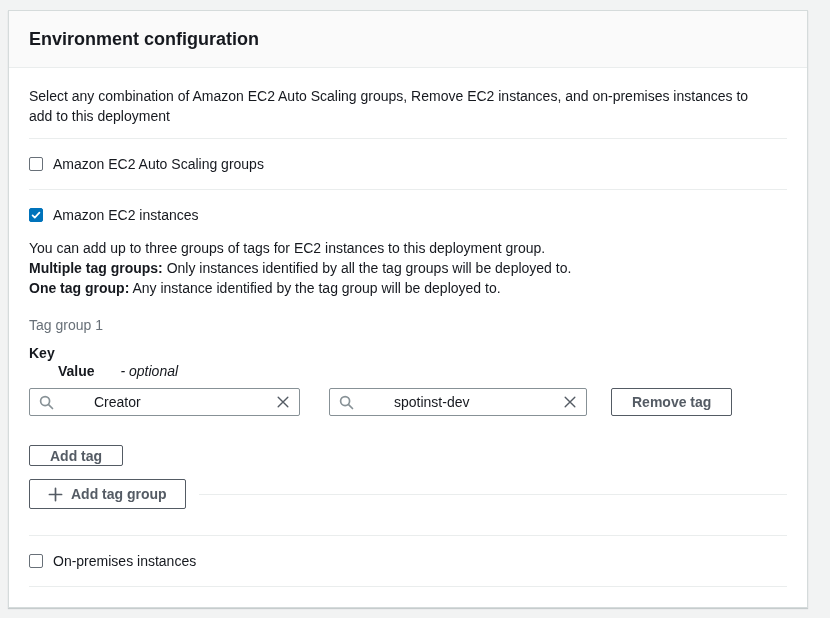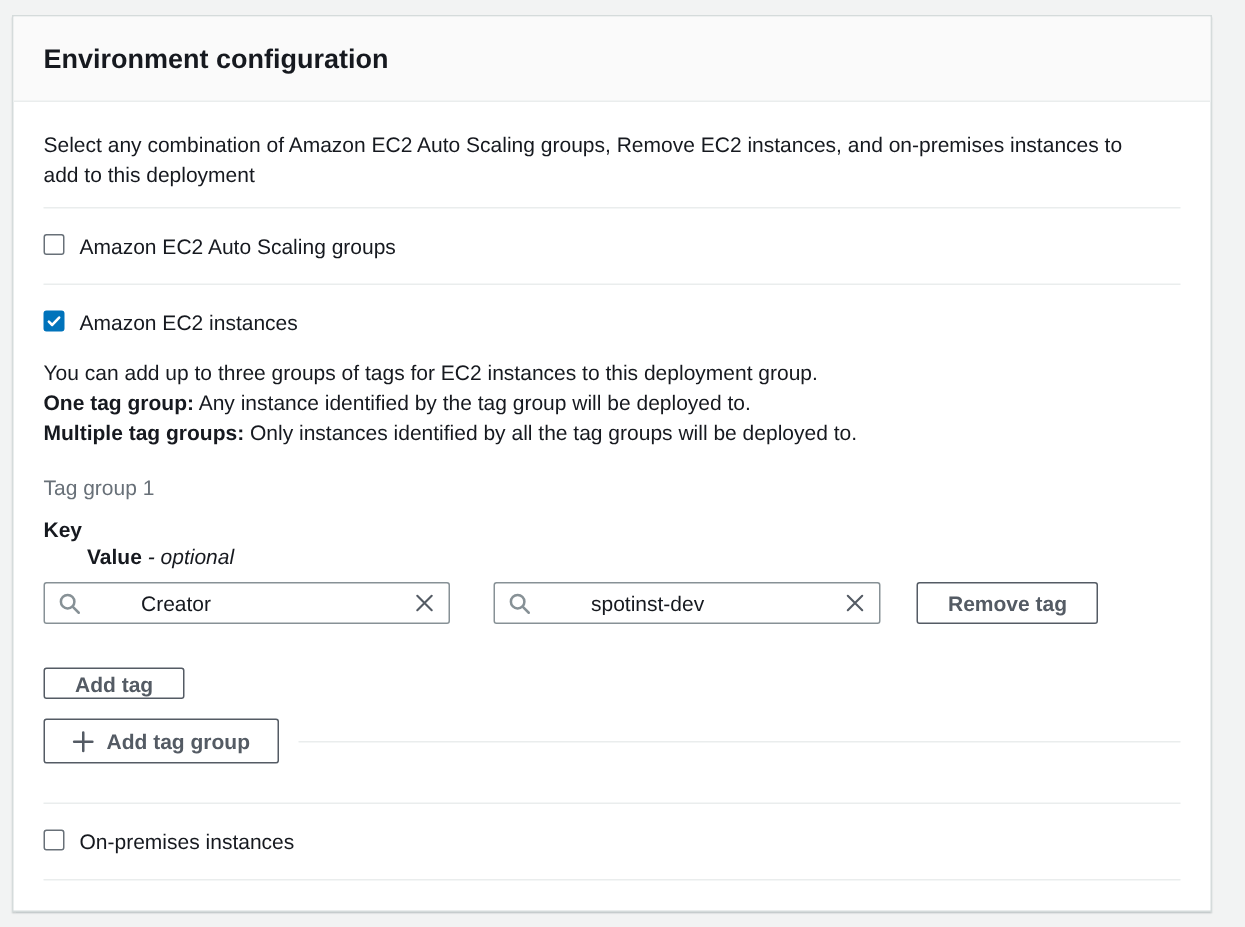--- a/index.html
+++ b/index.html
@@ -20,39 +20,39 @@
   }
   .card-header {
     background: #fafafa;
     border-bottom: 1px solid #eaeded;
     padding: 18px 20px 17px 20px;
   }
   .card-title { font-size: 18px; font-weight: bold; color: #16191f; }
   .card-body { padding: 18px 20px 20px 20px; }
   .desc { font-size: 14px; line-height: 20px; margin-bottom: 12px; max-width: 740px; }
   .divider { border-top: 1px solid #eaeded; }
-  .cb-row { display: flex; padding: 17px 0; cursor: pointer; }
+  .cb-row { display: flex; align-items: center; padding: 17px 0; cursor: pointer; }
   .cb {
     width: 14px; height: 14px; flex: 0 0 14px;
     border: 1px solid #687078; border-radius: 2px;
     background: #fff; margin-right: 10px;
     display: inline-flex; align-items: center; justify-content: center;
   }
   .cb svg { display: none; }
   .cb--checked { background: #0073bb; border-color: #0073bb; }
   .cb--checked svg { display: block; }
   .cb-label { font-size: 14px; color: #16191f; }
   .help { font-size: 14px; line-height: 20px; margin-top: 15px; }
   .help b { font-weight: bold; }
   .tag-group-title { margin-top: 17px; font-size: 14px; color: #687078; line-height: 20px; }
   .cols-labels { display: flex; margin-top: 9px; font-size: 14px; line-height: 18px; flex-direction: column; }
   .col-key { width: 271px; }
   .col-value { width: 258px; margin-left: 29px; }
   .col-label b { font-weight: bold; color: #16191f; }
-  .col-label i { font-style: italic; font-weight: normal; color: #16191f; }
+  .col-label i { font-style: italic; font-weight: normal; color: #16191f; margin-left: 22px; }
   .inputs-row { display: flex; margin-top: 8px; align-items: center; }
   .search-box {
     display: flex; align-items: center;
     height: 28px; background: #fff;
     border: 1px solid #879196; border-radius: 2px;
     padding: 0 9px;
     gap: 32px;
   }
   .search-box input {
     border: none; outline: none; background: transparent;
@@ -103,22 +103,22 @@
         <span class="cb cb--checked">
           <svg width="12" height="12" viewBox="0 0 14 14">
               <path d="M3 7.5l2.6 2.6L11 4.3" stroke="#ffffff" stroke-width="2" fill="none" stroke-linecap="round" stroke-linejoin="round"></path>
             </svg>
         </span>
         <span class="cb-label">Amazon EC2 instances</span>
       </div>
 
       <div class="help">
         <div>You can add up to three groups of tags for EC2 instances to this deployment group.</div>
+        <div><b>Multiple tag groups:</b> <span>Only instances identified by all the tag groups will be deployed to.</span></div>
         <div><b>One tag group:</b> <span>Any instance identified by the tag group will be deployed to.</span></div>
-        <div><b>Multiple tag groups:</b> <span>Only instances identified by all the tag groups will be deployed to.</span></div>
       </div>
 
       <div class="tag-group-title">Tag group 1</div>
 
       <div class="cols-labels">
         <div class="col-key col-label"><b>Key</b></div>
         <div class="col-value col-label"><b>Value</b> <i>- optional</i></div>
       </div>
 
       <div class="inputs-row">

